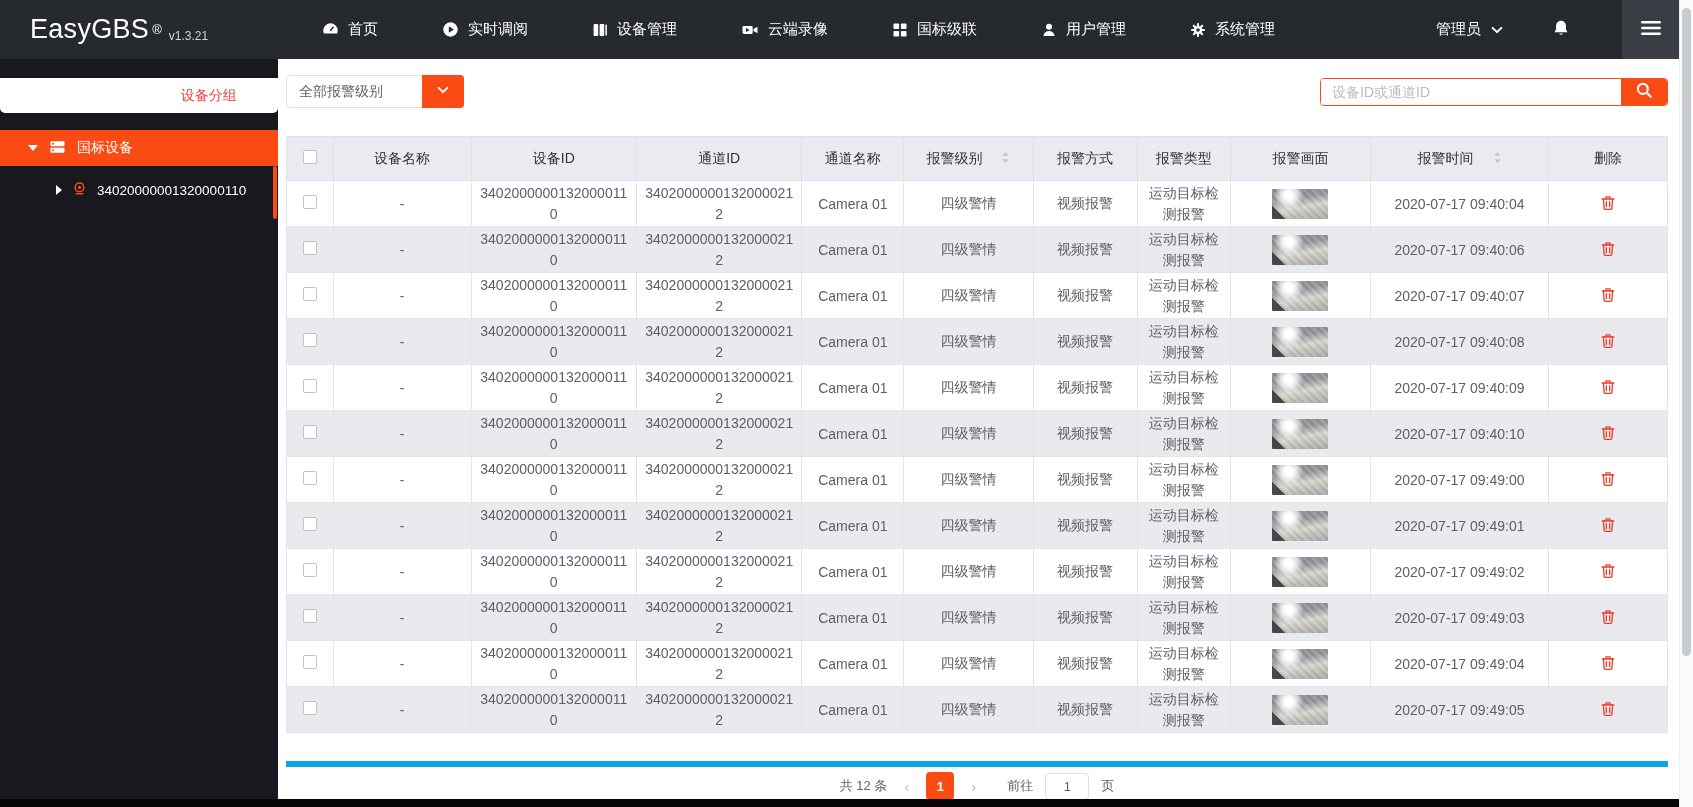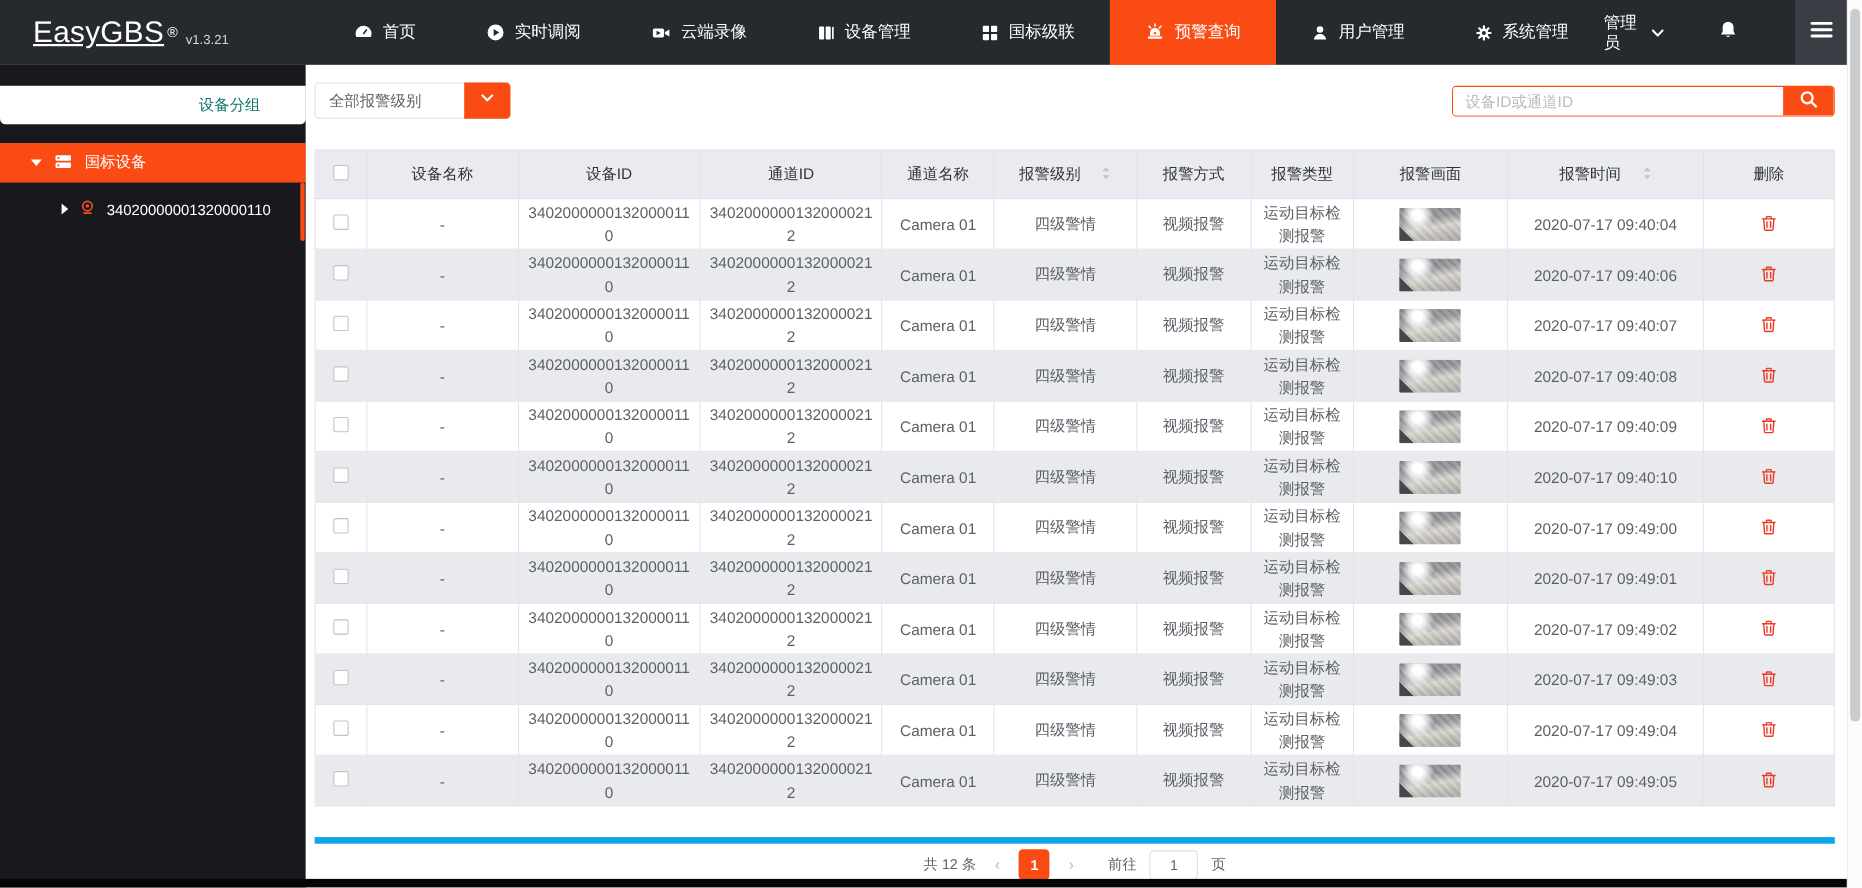--- a/index.html
+++ b/index.html
@@ -8,37 +8,37 @@
     --topbar:#26292e;
     --sidebar:#17191e;
   }
   *{box-sizing:border-box;}
   body{margin:0;background:#fff;font-family:"Liberation Sans","DejaVu Sans",sans-serif;}
   .page{position:relative;width:1693px;height:807px;background:#fff;overflow:hidden;}
 
   
   .topbar{position:absolute;top:0;left:0;width:1679px;height:59px;background:var(--topbar);display:flex;align-items:stretch;color:#fff;}
   .logo{display:flex;align-items:center;padding-left:30px;min-width:235px;}
-  .logo-text{font-size:27px;letter-spacing:.3px;text-decoration:underline;}
+  .logo-text{font-size:27px;letter-spacing:.3px;}
   .logo-reg{font-size:13px;vertical-align:super;margin-left:3px;}
   .logo-ver{font-size:12px;color:#d4d5d7;margin-left:7px;margin-top:12px;}
   .nav-items{display:flex;align-items:stretch;margin-left:55px;}
   .nav-item{display:flex;align-items:center;gap:9px;padding:0 32px;font-size:15px;cursor:pointer;white-space:nowrap;}
   .nav-item.active{background:var(--accent);}
   .nicon{display:flex;align-items:center;}
   .topbar-right{margin-left:auto;display:flex;align-items:center;}
   .admin{display:flex;align-items:center;gap:9px;font-size:15px;margin-right:48px;cursor:pointer;}
   .admin .chev{display:flex;align-items:center;color:#fff;}
   .bell{margin-right:52px;display:flex;align-items:center;cursor:pointer;}
   .burger-box{width:57px;height:59px;background:#3a3e44;display:flex;align-items:center;justify-content:center;cursor:pointer;}
 
   
   .sidebar{position:absolute;top:59px;left:0;width:278px;height:748px;background:var(--sidebar);}
   .side-tabs{margin-top:19px;height:35px;display:flex;background:#fff;border-radius:0 0 5px 5px;overflow:hidden;}
-  .side-tab{flex:1;display:flex;align-items:center;justify-content:center;font-size:14px;color:#0f766e;cursor:pointer;}
+  .side-tab{flex:1;display:flex;align-items:center;justify-content:center;font-size:14px;color:#ef4444;cursor:pointer;}
   .side-tab:first-child{border-right:1px solid #d9dce1;}
   .side-tab.active{color:var(--accent);margin-top:46px;}
   .tree-root{margin-top:17px;height:36px;background:var(--accent);color:#fff;display:flex;align-items:center;padding-left:28px;gap:11px;font-size:14px;cursor:pointer;}
   .caret-down{width:0;height:0;border-left:5px solid transparent;border-right:5px solid transparent;border-top:6px solid #fff;}
   .caret-right{width:0;height:0;border-top:5px solid transparent;border-bottom:5px solid transparent;border-left:6px solid #fff;}
   .tree-item{margin-top:10px;height:28px;display:flex;align-items:center;padding-left:56px;gap:10px;color:#fff;font-size:13.5px;cursor:pointer;}
   .side-scroll-thumb{position:absolute;right:1px;top:107px;width:4px;height:53px;background:var(--accent);border-radius:2px;}
 
   
   .main{position:absolute;top:59px;left:278px;width:1401px;height:748px;background:#fff;}
@@ -106,61 +106,50 @@
           <span class="nicon">
             <svg width="17" height="17" viewBox="0 0 16 16">
               <circle cx="8" cy="8" r="6.8" fill="#fff"></circle>
               <path d="M6.4 5l4.8 3-4.8 3z" fill="#26292e"></path>
             </svg>
           </span>
           <span>实时调阅</span>
         </div>
         <div class="nav-item">
           <span class="nicon">
+            <svg width="16" height="16" viewBox="0 0 16 16">
+              <rect x="1.6" y="2" width="4.6" height="12" rx="1" fill="#fff"></rect>
+              <rect x="7.6" y="2" width="4.6" height="12" rx="1" fill="#fff"></rect>
+              <rect x="13.4" y="2.4" width="1.5" height="11.2" rx=".7" fill="#fff"></rect>
+            </svg>
+          </span>
+          <span>设备管理</span>
+        </div>
+        <div class="nav-item">
+          <span class="nicon">
             <svg width="18" height="16" viewBox="0 0 17 16">
               <rect x="1" y="4" width="10.2" height="8" rx="1.4" fill="#fff"></rect>
               <path d="M16 4.8v6.4l-4-2.2V7z" fill="#fff"></path>
               <path d="M4.4 6l3.8 2-3.8 2z" fill="#26292e"></path>
             </svg>
           </span>
           <span>云端录像</span>
-        </div>
-        <div class="nav-item">
-          <span class="nicon">
-            <svg width="16" height="16" viewBox="0 0 16 16">
-              <rect x="1.6" y="2" width="4.6" height="12" rx="1" fill="#fff"></rect>
-              <rect x="7.6" y="2" width="4.6" height="12" rx="1" fill="#fff"></rect>
-              <rect x="13.4" y="2.4" width="1.5" height="11.2" rx=".7" fill="#fff"></rect>
-            </svg>
-          </span>
-          <span>设备管理</span>
         </div>
         <div class="nav-item">
           <span class="nicon">
             <svg width="16" height="16" viewBox="0 0 16 16">
               <g fill="#fff">
                 <rect x="1.5" y="1.5" width="5.6" height="5.6" rx=".8"></rect>
                 <rect x="8.9" y="1.5" width="5.6" height="5.6" rx=".8"></rect>
                 <rect x="1.5" y="8.9" width="5.6" height="5.6" rx=".8"></rect>
                 <rect x="8.9" y="8.9" width="5.6" height="5.6" rx=".8"></rect>
               </g>
             </svg>
           </span>
           <span>国标级联</span>
-        </div>
-        <div class="nav-item active">
-          <span class="nicon">
-            <svg width="18" height="17" viewBox="0 0 16 16">
-              <path d="M8 4.2a4.3 4.3 0 0 0-4.3 4.3v2.3h8.6V8.5A4.3 4.3 0 0 0 8 4.2z" fill="#fff"></path>
-              <rect x="1.8" y="11.4" width="12.4" height="1.9" rx=".95" fill="#fff"></rect>
-              <path d="M8 .8v1.9M3 2.6l1.3 1.5M13 2.6l-1.3 1.5" stroke="#fff" stroke-width="1.3" stroke-linecap="round" fill="none"></path>
-              <circle cx="8" cy="8.6" r="1" fill="#fb4b14"></circle>
-            </svg>
-          </span>
-          <span>预警查询</span>
         </div>
         <div class="nav-item">
           <span class="nicon">
             <svg width="16" height="16" viewBox="0 0 16 16">
               <circle cx="8" cy="4.8" r="3" fill="#fff"></circle>
               <path d="M2.4 14c.5-3.4 2.9-5.1 5.6-5.1s5.1 1.7 5.6 5.1z" fill="#fff"></path>
             </svg>
           </span>
           <span>用户管理</span>
         </div>

